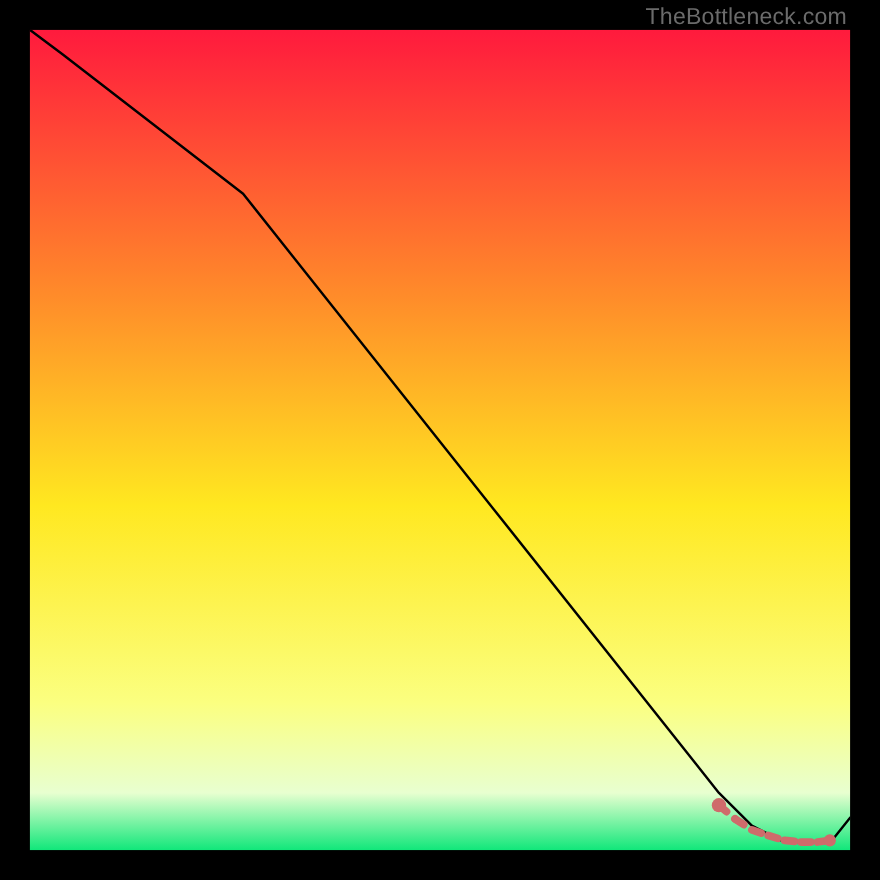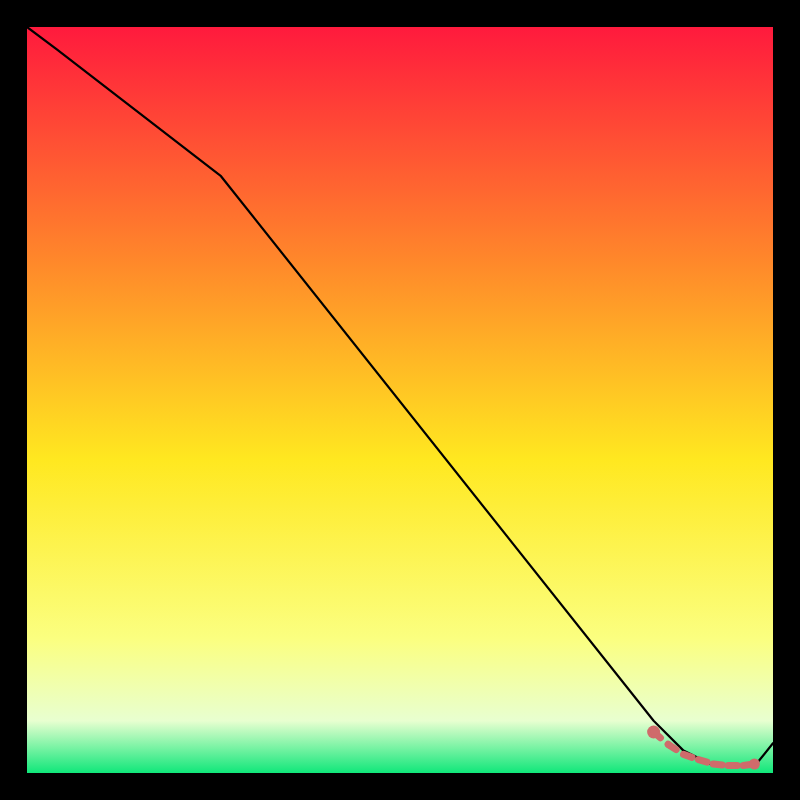--- a/index.html
+++ b/index.html
@@ -32,20 +32,21 @@
     font-size: 21px;
     font-weight: 500;
     letter-spacing: 0.2px;
   }
   svg { display: block; }
 </style>
 </head>
 <body>
 
 <div class="stage">
+  <div class="watermark">TheBottleneck.com</div>
 
   <div class="plot">
     <svg id="chart-svg" width="746" height="746" viewBox="0 0 746 746" preserveAspectRatio="none">
       <defs>
         <linearGradient id="bg-grad" x1="0" y1="0" x2="0" y2="1">
           <stop id="g0" offset="0%" stop-color="#ff1a3d"></stop>
           <stop id="g1" offset="32%" stop-color="#ff8a2a"></stop>
           <stop id="g2" offset="58%" stop-color="#ffe820"></stop>
           <stop id="g3" offset="82%" stop-color="#fbff80"></stop>
           <stop id="g4" offset="93%" stop-color="#e8ffd0"></stop>

